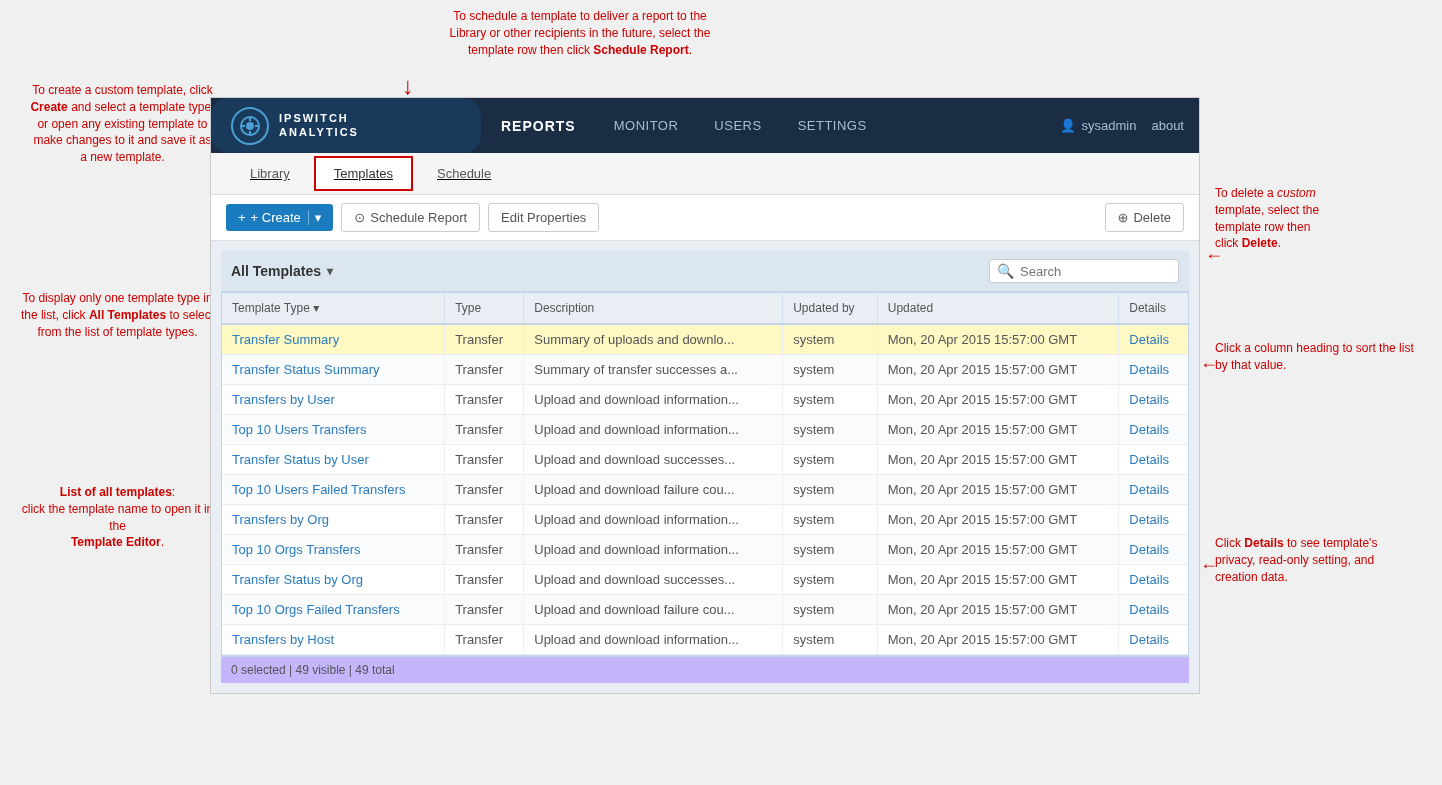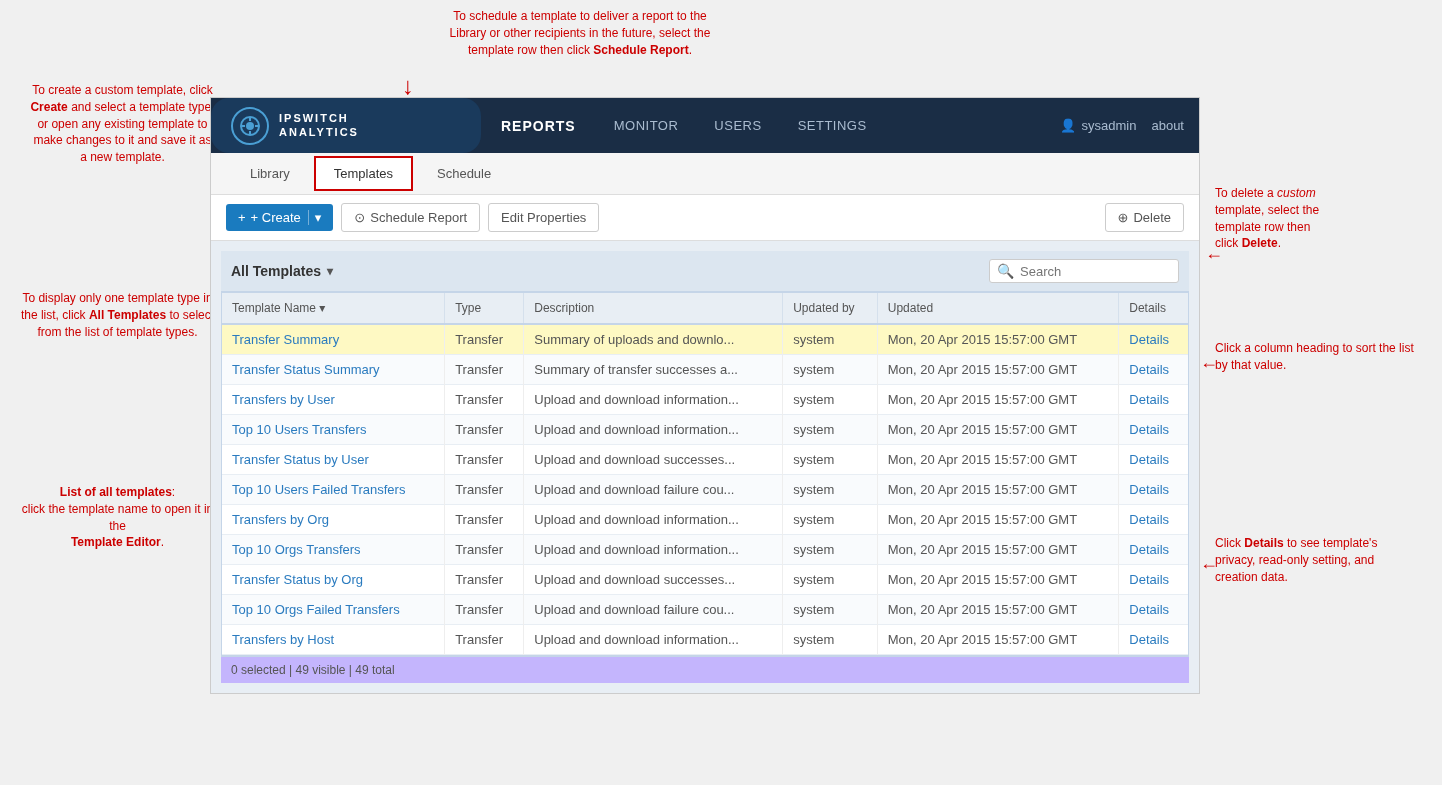--- a/index.html
+++ b/index.html
@@ -106,20 +106,21 @@
 
     
     .tab-bar {
       background: #f5f5f5;
       border-bottom: 1px solid #ddd;
       display: flex;
       align-items: center;
       padding: 0 20px;
       height: 42px;
       gap: 5px;
+      text-decoration: underline;
     }
     .tab {
       padding: 8px 18px;
       font-size: 13px;
       color: #555;
       cursor: pointer;
       border: 1px solid transparent;
       background: transparent;
     }
     .tab.active {
@@ -414,21 +415,21 @@
       <div class="search-box">
         <span class="search-icon">🔍</span>
         <input type="text" placeholder="Search" style="">
       </div>
     </div>
 
     <div class="table-container">
       <table>
         <thead>
           <tr>
-            <th>Template Name ▾</th>
+            <th>Template Type ▾</th>
             <th>Type</th>
             <th>Description</th>
             <th>Updated by</th>
             <th>Updated</th>
             <th>Details</th>
           </tr>
         </thead>
         <tbody id="table-body">
         <tr style="background: #fef9c3;">
       <td><a class="link-cell">Transfer Summary</a></td>

